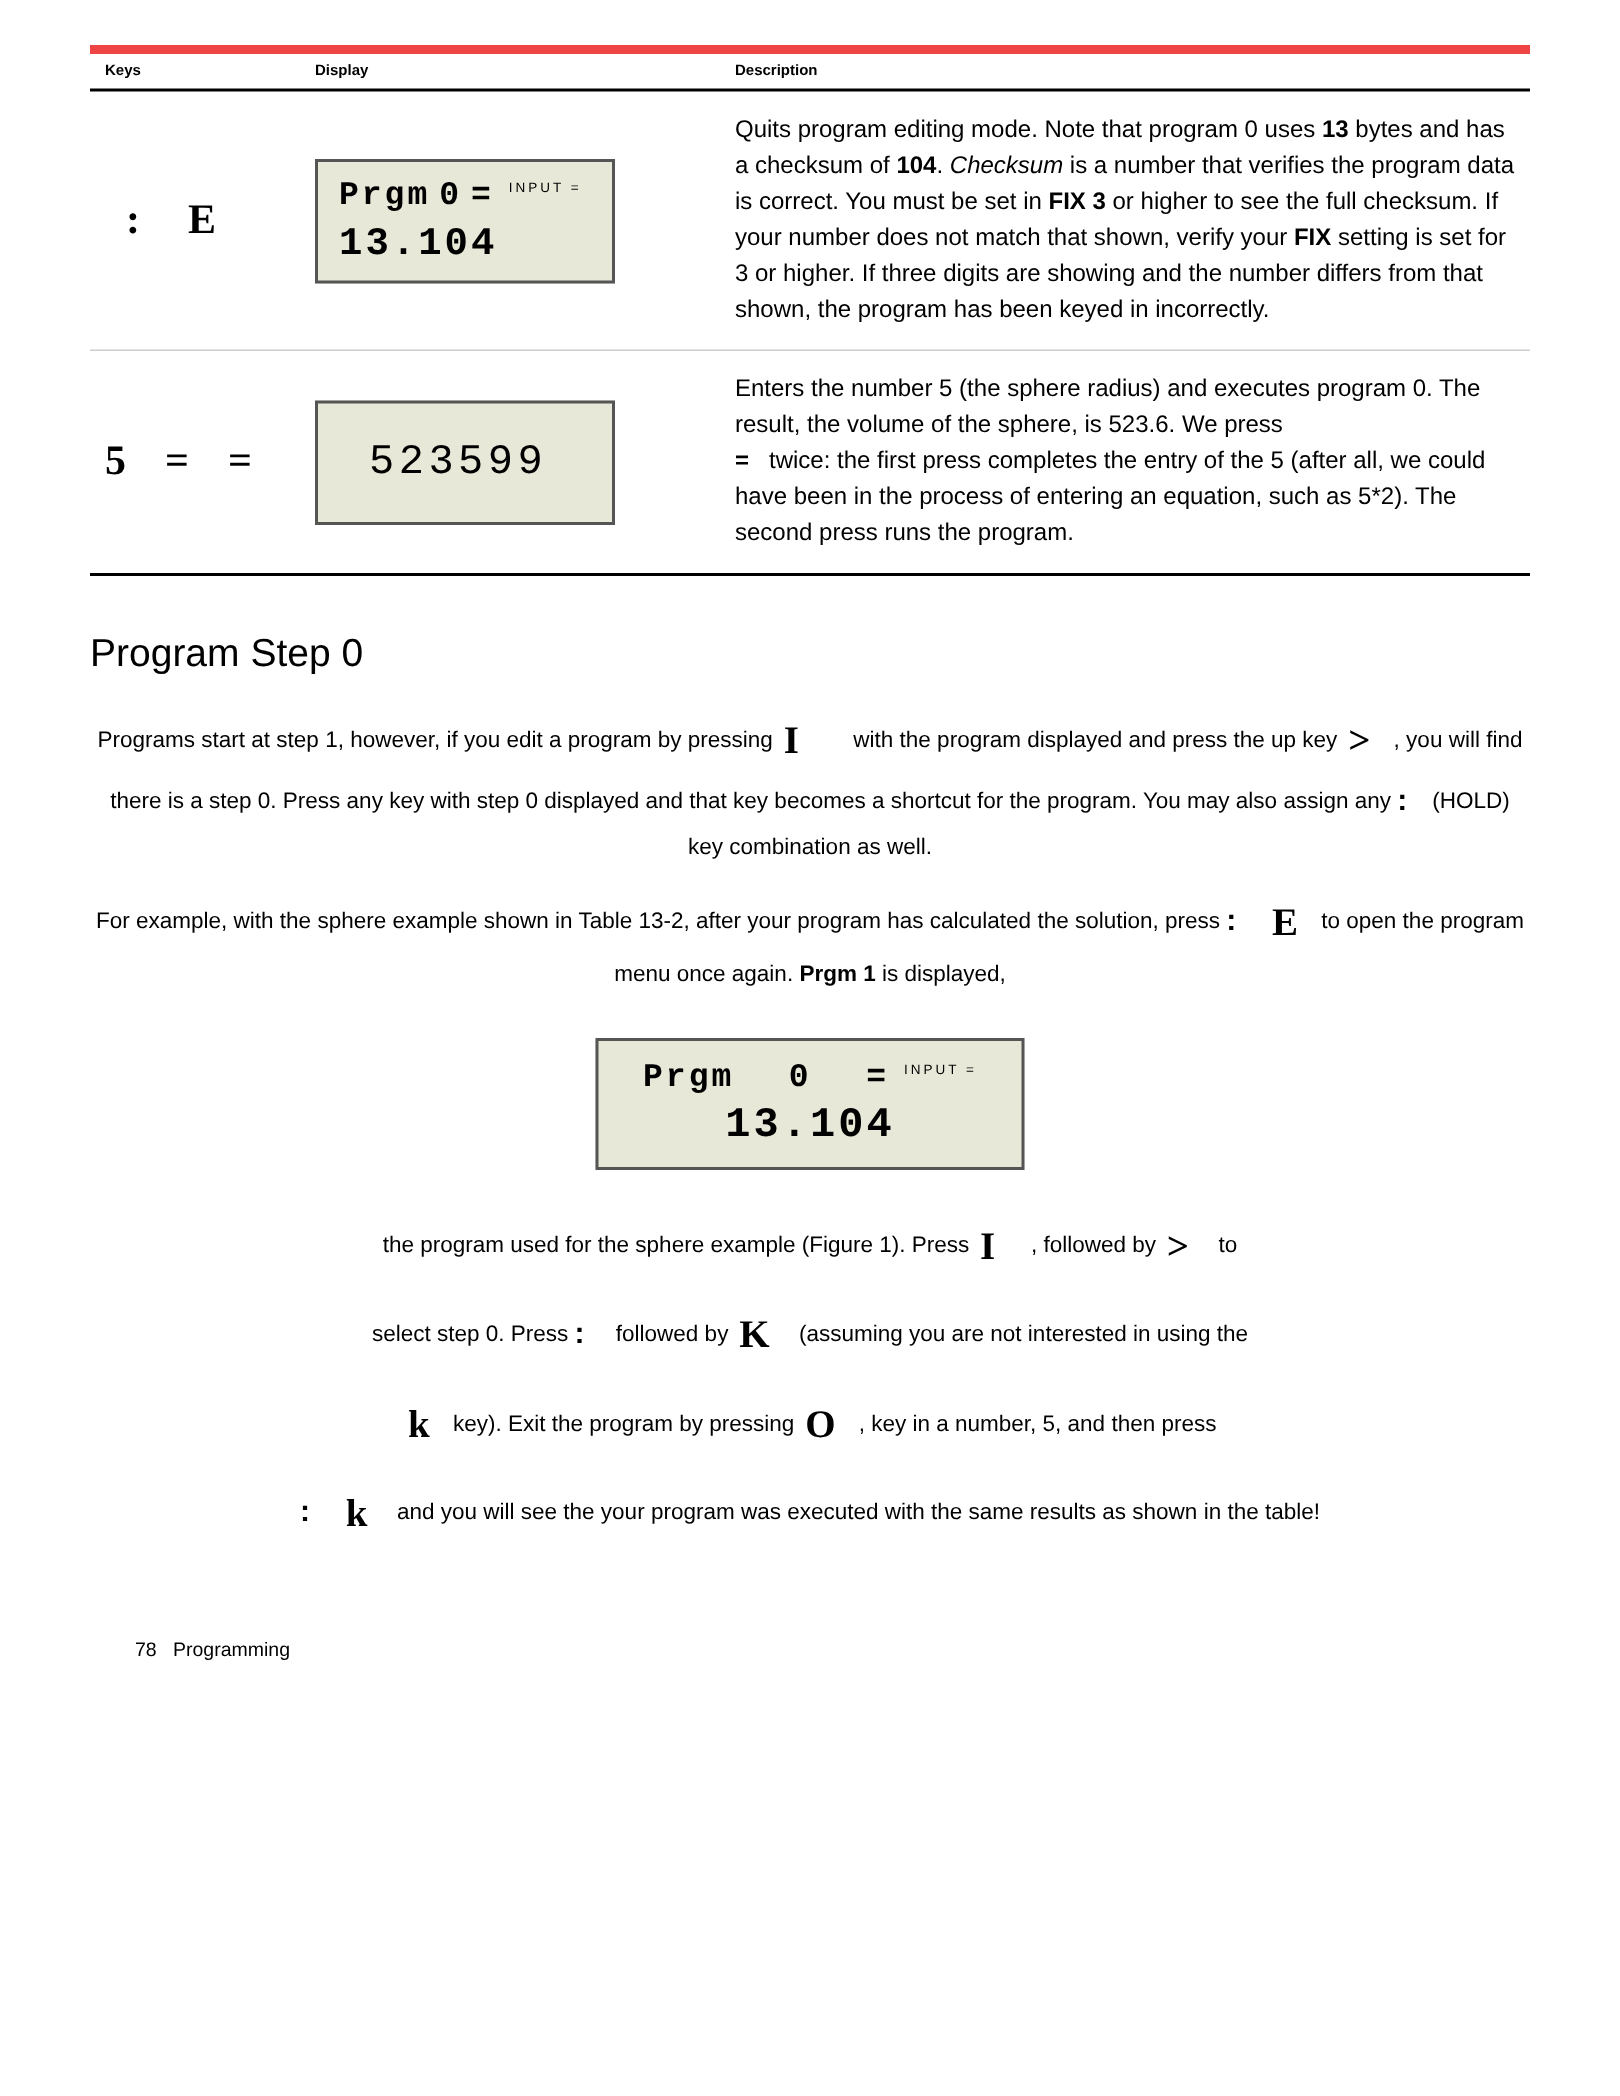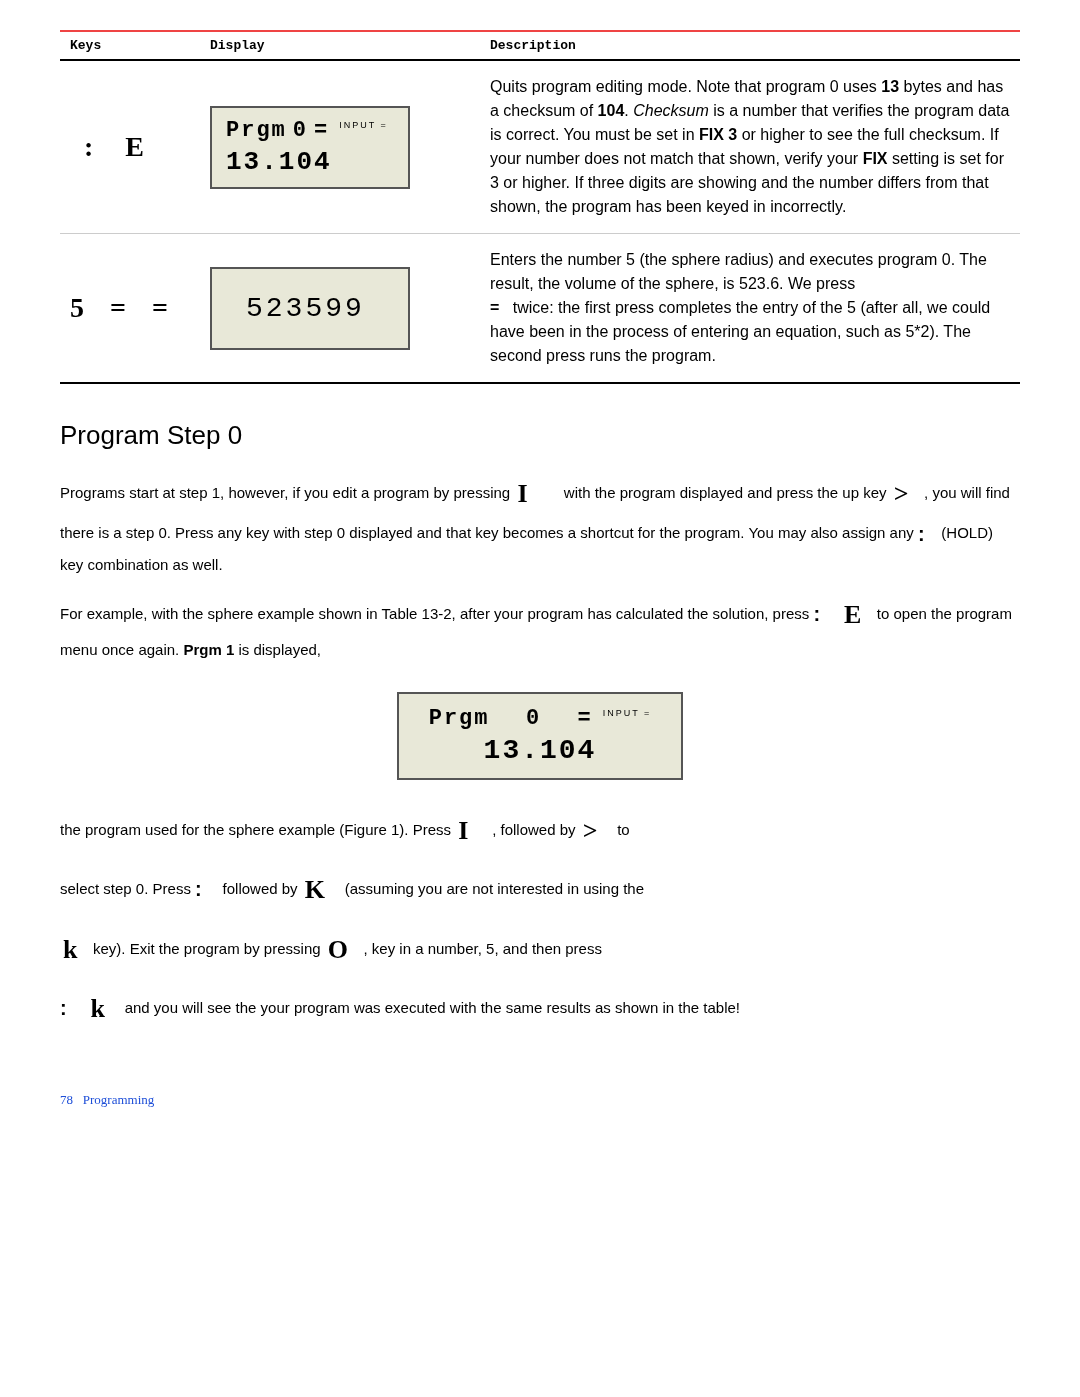--- a/index.html
+++ b/index.html
@@ -13,25 +13,25 @@
       padding: 30px 60px 60px 60px;
     }
 
     
     .main-table {
       width: 100%;
       border-collapse: collapse;
       margin-bottom: 36px;
     }
     .main-table th {
-      font-family: Liberation Mono, monospace;
-      font-size: 13px;
+      font-family: Liberation Sans, sans-serif;
+      font-size: 10px;
       font-weight: bold;
       text-align: left;
-      border-top: 2px solid #ef4444;
+      border-top: 6px solid #ef4444;
       border-bottom: 1px solid #000;
       padding: 6px 10px;
     }
     .main-table td {
       vertical-align: middle;
       padding: 14px 10px;
       font-size: 15px;
     }
     .main-table tr {
       border-bottom: 1px solid #ccc;
@@ -103,20 +103,21 @@
       font-weight: normal;
       font-family: Arial, Helvetica, sans-serif;
       margin-bottom: 20px;
     }
 
     .body-text {
       font-size: 15px;
       line-height: 1.75;
       font-family: Arial, Helvetica, sans-serif;
       margin-bottom: 14px;
+      text-align: center;
     }
     .inline-key-lg {
       font-family: 'Times New Roman', Times, serif;
       font-size: 26px;
       font-weight: bold;
       vertical-align: middle;
       display: inline-block;
       margin: 0 3px;
     }
 
@@ -144,22 +145,23 @@
     .figure-caption {
       font-size: 13px;
       font-family: Arial, sans-serif;
       margin-top: 8px;
       color: #333;
     }
 
     .footer-page {
       margin-top: 60px;
       font-size: 13px;
-      font-family: Liberation Serif, serif;
-      color: #1d4ed8;
+      font-family: Liberation Sans, sans-serif;
+      color: #000000;
+      margin-left: 30px;
     }
   </style>
 </head>
 <body>
 
 <table class="main-table">
   <thead>
     <tr>
       <th class="col-keys">Keys</th>
       <th class="col-display">Display</th>

